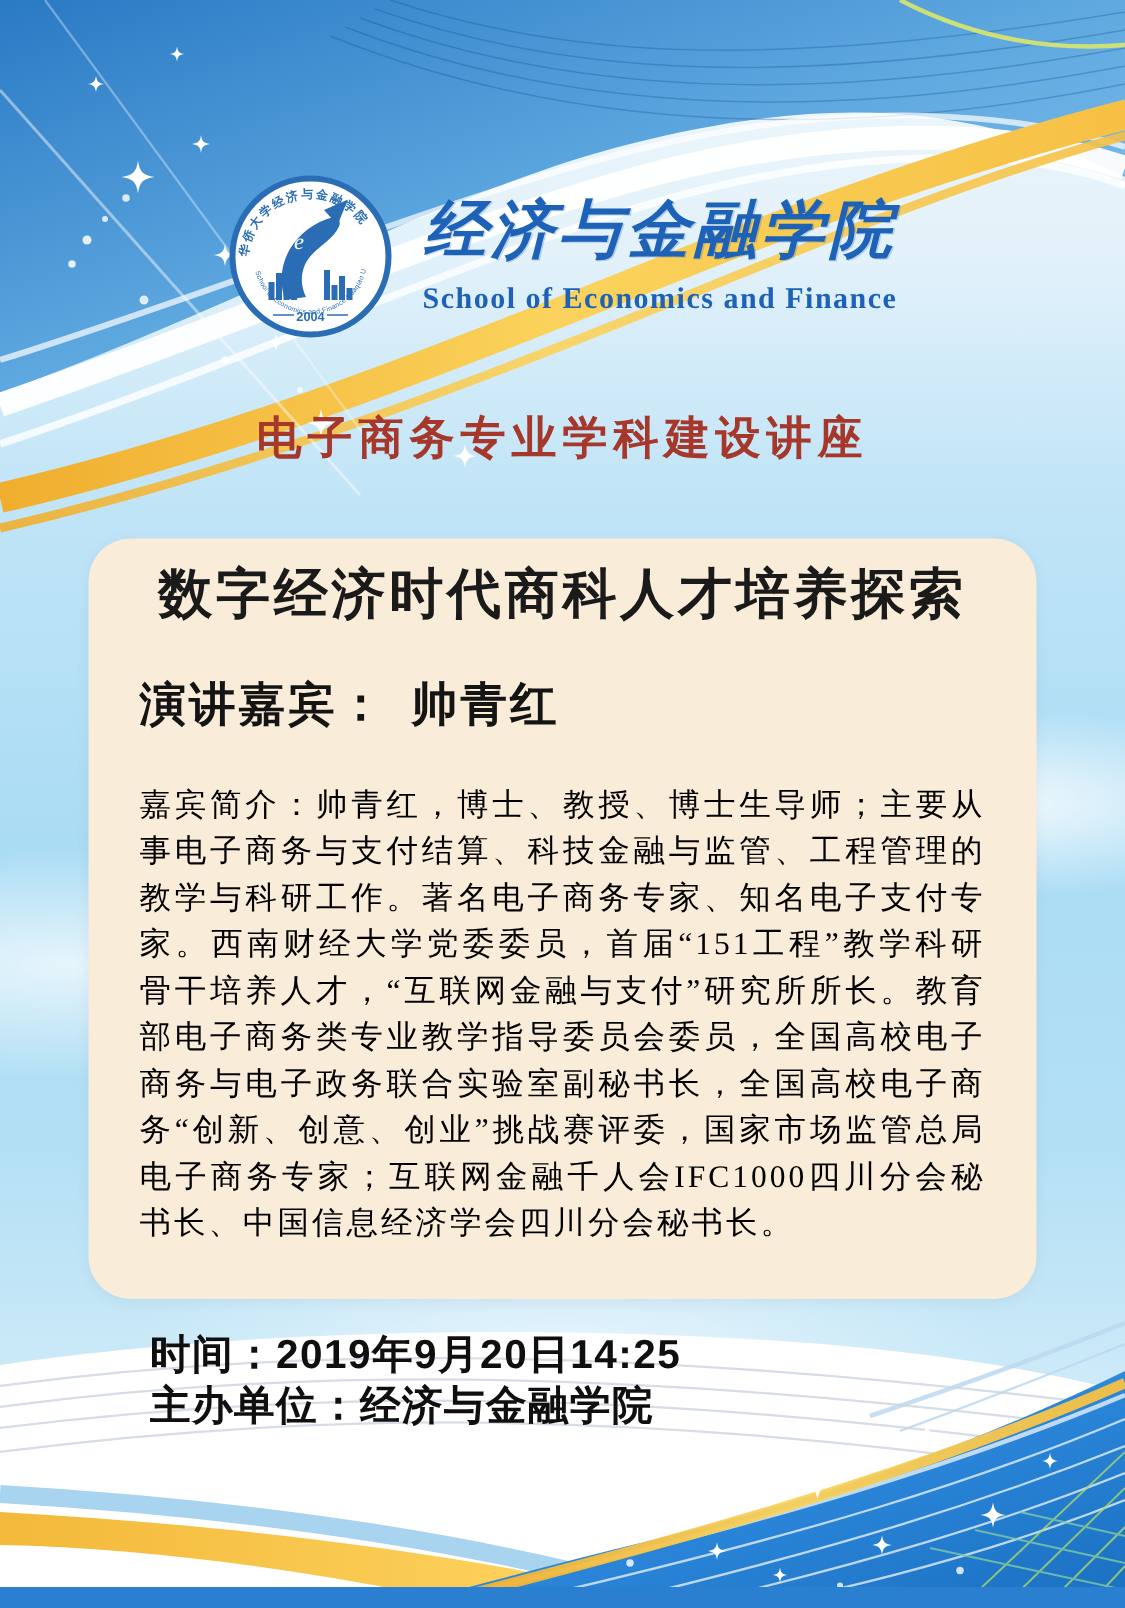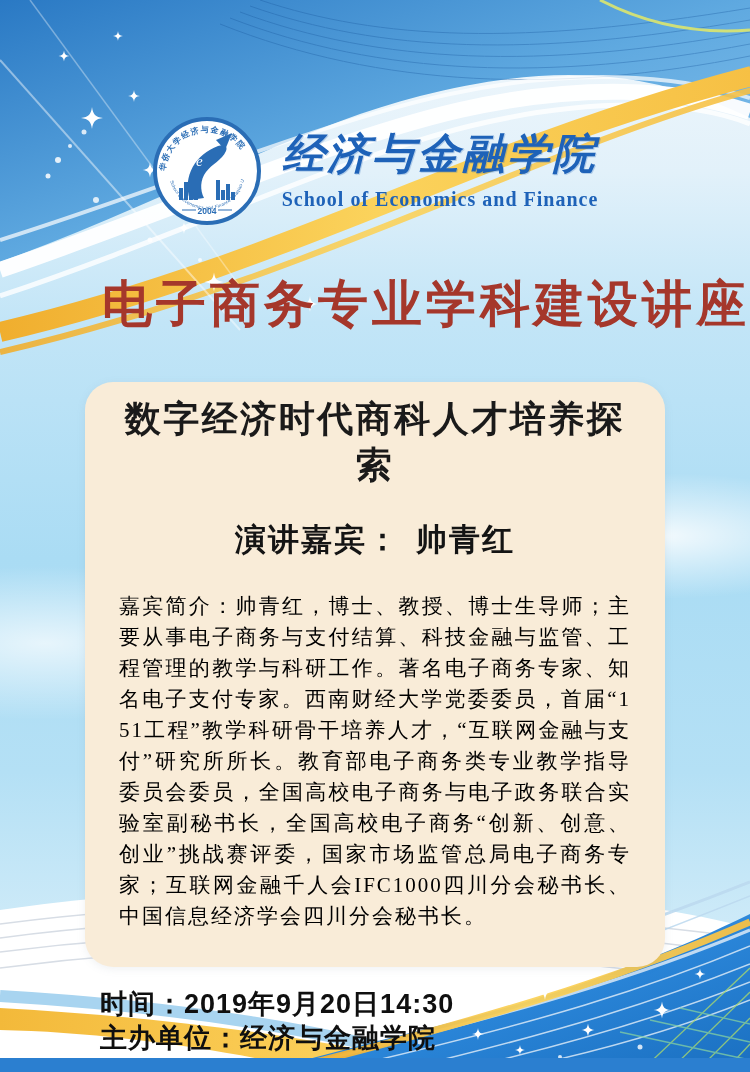--- a/index.html
+++ b/index.html
@@ -21,34 +21,34 @@
   .brand-zh{
     font-family:"Liberation Serif",serif;font-style:italic;font-weight:bold;
     font-size:42px;color:#1e62b8;letter-spacing:3px;line-height:1.1;
     text-shadow:1px 1px 0 rgba(30,98,184,.25);
   }
   .brand-en{
     font-family:"Liberation Serif",serif;font-weight:bold;font-size:20px;
     color:#1e62b8;letter-spacing:1px;margin-top:10px;
   }
   .main-title{
-    margin:50px 0 0;text-align:right;font-weight:900;font-size:50px;
+    margin:50px 0 0;text-align:center;font-weight:900;font-size:30px;
     color:#a5372b;letter-spacing:4px;line-height:1.15;
   }
   .card{
-    width:580px;margin:48px auto 0;box-sizing:border-box;
+    width:632px;margin:48px auto 0;box-sizing:border-box;
     background:#f9ecd8;border-radius:28px;padding:14px 34px 14px;
     box-shadow:0 2px 8px rgba(120,140,160,.12);
   }
   .lecture-title{
     margin:0;text-align:center;font-weight:800;font-size:36px;
     color:#1a1a1a;letter-spacing:2.5px;line-height:1.3;
   }
   .speaker{
-    margin-top:30px;text-align:center;font-family:Liberation Mono, monospace;
+    margin-top:30px;font-family:Liberation Mono, monospace;
     font-weight:bold;font-size:31px;color:#141414;letter-spacing:2px;
   }
   .speaker .name{margin-left:16px;}
   .bio{
     margin-top:30px;font-family:"Liberation Serif",serif;font-size:21px;
     color:#000000;line-height:31px;letter-spacing:2px;text-align:justify;
     word-break:break-all;
   }
   .details{
     margin:20px 0 0 100px;font-weight:bold;font-size:27px;color:#0f0f0f;
@@ -222,21 +222,21 @@
     <div class="card">
       <h2 class="lecture-title">数字经济时代商科人才培养探索</h2>
       <div class="speaker">
         <span>演讲嘉宾：</span><span class="name">帅青红</span>
       </div>
       <p class="bio">嘉宾简介：帅青红，博士、教授、博士生导师；主要从事电子商务与支付结算、科技金融与监管、工程管理的教学与科研工作。著名电子商务专家、知名电子支付专家。西南财经大学党委委员，首届“151工程”教学科研骨干培养人才，“互联网金融与支付”研究所所长。教育部电子商务类专业教学指导委员会委员，全国高校电子商务与电子政务联合实验室副秘书长，全国高校电子商务“创新、创意、创业”挑战赛评委，国家市场监管总局电子商务专家；互联网金融千人会IFC1000四川分会秘书长、中国信息经济学会四川分会秘书长。</p>
     </div>
 
     <div class="details">
       <div class="row">
-        <span>时间：</span><span>2019年9月20日14:30</span>
+        <span>时间：</span><span>2019年9月20日14:25</span>
       </div>
       <div class="row">
         <span>主办单位：</span><span>经济与金融学院</span>
       </div>
     </div>
 
   </div>
 </div>
 
 </body></html>

